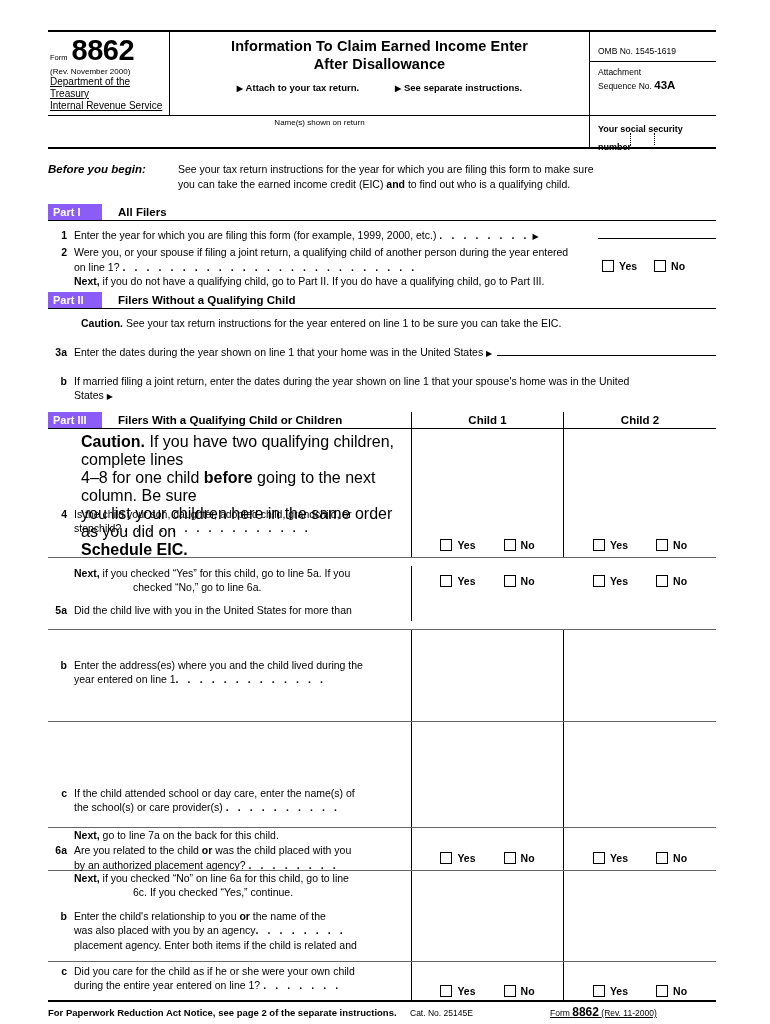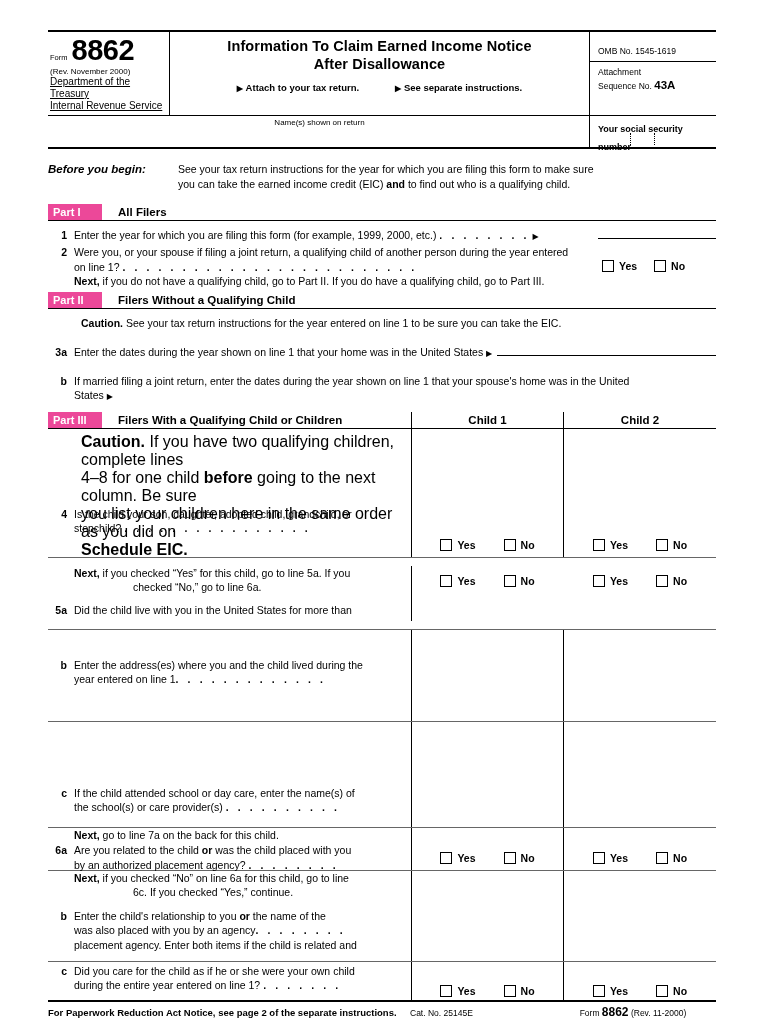--- a/index.html
+++ b/index.html
@@ -109,21 +109,21 @@
     padding-top: 1px;
   }
   .begin-text { flex: 1; font-size: 10.5px; line-height: 1.45; }
 
   
   .partbar {
     display: flex; align-items: stretch;
     border-bottom: 1.5px solid #000;
   }
   .part-tag {
-    background: #ec4899; color: #fff;
+    background: #8b5cf6; color: #fff;
     font-size: 11px; font-weight: bold;
     padding: 2px 5px 2px 5px;
     min-width: 54px;
   }
   .part-title {
     flex: 1;
     font-size: 11.5px; font-weight: bold;
     padding: 2px 0 2px 16px;
   }
 
@@ -197,21 +197,21 @@
 
   
   .footline { border-top: 2px solid #000; margin-top: 0; }
   .footer {
     display: flex; align-items: baseline;
     padding-top: 3px;
     font-size: 9.5px;
   }
   .foot-left { font-weight: bold; flex: none; width: 362px; }
   .foot-cat { font-size: 8.5px; flex: none; width: 140px; }
-  .foot-right { font-size: 8.5px; text-align: center; flex: 1; }
+  .foot-right { font-size: 8.5px; text-align: left; flex: 1; text-decoration: underline; }
   .foot-right b { font-size: 12px; }
   .fr-form { font-size: 8.5px; }
 </style>
 </head>
 <body>
 
 <div class="page">
 
   <div class="masthead">
 
@@ -222,21 +222,21 @@
       </div>
       <div class="mh-rev">(Rev. November 2000)</div>
       <div class="mh-dept">
         <div>Department of the Treasury</div>
         <div>Internal Revenue Service</div>
       </div>
     </div>
 
     <div class="mh-center">
       <div class="mh-title">
-        <div>Information To Claim Earned Income Notice</div>
+        <div>Information To Claim Earned Income Enter</div>
         <div>After Disallowance</div>
       </div>
       <div class="mh-attach">
         <span><span class="tri">▶</span>&nbsp;<span>Attach to your tax return.</span></span>
         <span><span class="tri">▶</span>&nbsp;<span>See separate instructions.</span></span>
       </div>
     </div>
 
     <div class="mh-right">
       <div class="mh-omb">OMB No. 1545-1619</div>

